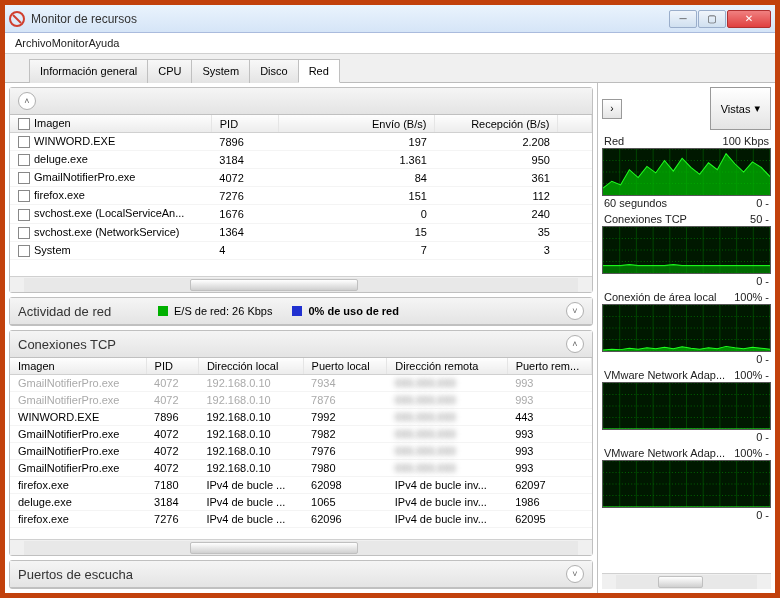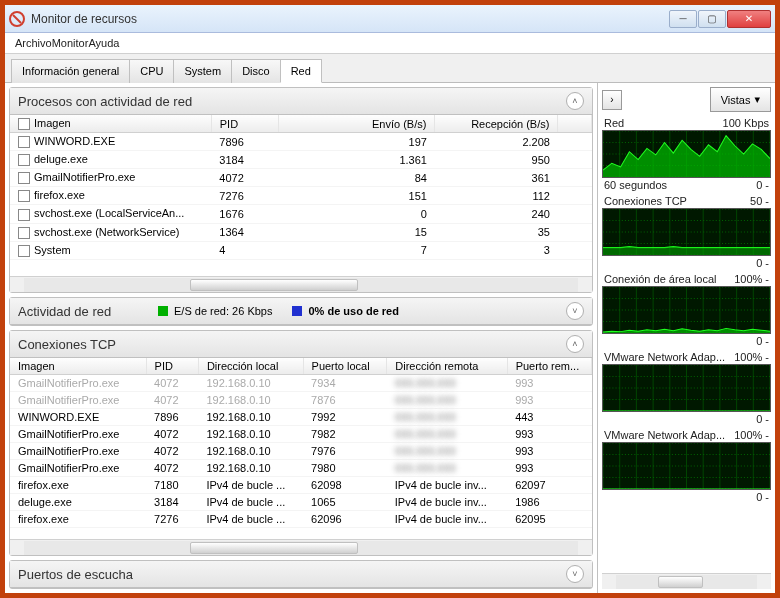--- a/index.html
+++ b/index.html
@@ -6,21 +6,21 @@
 body { background: #fff; }
 .window { width: 780px; height: 598px; border: 5px solid #c2410c; background: #fff; display: flex; flex-direction: column; }
 .titlebar { height: 28px; background: linear-gradient(#eaf3fd,#d5e5f7); display: flex; align-items: center; padding: 0 4px; border-bottom: 1px solid #aabbdd; }
 .titlebar .icon { width: 16px; height: 16px; margin-right: 6px; }
 .titlebar .title { flex: 1; font-size: 12px; color: #333; }
 .win-btns { display: flex; gap: 1px; }
 .win-btn { width: 28px; height: 18px; background: linear-gradient(#f0f5fb,#d0e0f0); border: 1px solid #9aaecb; border-radius: 2px; display: flex; align-items: center; justify-content: center; font-size: 10px; color: #444; }
 .win-btn.close { width: 44px; background: linear-gradient(#f08080,#e04040); color: #fff; border-color: #b03030; }
 .menubar { display: flex; padding: 4px 10px; border-bottom: 1px solid #d0d0d0; }
 .menubar span { color: #222; cursor: default; }
-.tabbar { display: flex; padding: 4px 6px 0 6px; border-bottom: 1px solid #bcbcbc; background: #f0f0f0; }
+.tabbar { display: flex; padding: 4px 6px 0 24px; border-bottom: 1px solid #bcbcbc; background: #f0f0f0; }
 .tab { padding: 5px 10px; border: 1px solid #c0c0c0; border-bottom: none; background: linear-gradient(#f8f8f8,#e4e4e4); margin-right: -1px; position: relative; top: 1px; }
 .tab.active { background: #fff; border-bottom: 1px solid #fff; }
 .body { flex: 1; display: flex; overflow: hidden; background: #fff; }
 .left { flex: 1; display: flex; flex-direction: column; padding: 4px; gap: 4px; overflow: hidden; }
 .panel { border: 1px solid #c0c0c0; border-radius: 3px; background: #fff; display: flex; flex-direction: column; }
 .panel-hdr { background: linear-gradient(#f5f5f5,#e4e4e4); padding: 4px 8px; border-bottom: 1px solid #c0c0c0; display: flex; align-items: center; }
 .panel-hdr .t { font-size: 13px; color: #333; flex: 1; }
 .chevron { width: 18px; height: 18px; border: 1px solid #b0b0b0; border-radius: 50%; background: #fff; display: flex; align-items: center; justify-content: center; font-size: 9px; color: #666; }
 .grid { overflow: auto; flex: 1; }
 .grid table { width: 100%; border-collapse: collapse; }
@@ -29,21 +29,21 @@
 .grid td.num, .grid th.num { text-align: right; }
 .chk { display: inline-block; width: 12px; height: 12px; border: 1px solid #888; vertical-align: middle; margin-right: 4px; background: #fff; }
 .hscroll { height: 16px; border-top: 1px solid #d0d0d0; display: flex; align-items: center; background: #f0f0f0; }
 .hscroll .sb { flex: 1; height: 14px; margin: 0 14px; background: #e8e8e8; position: relative; }
 .hscroll .sb::after { content: ""; position: absolute; left: 30%; width: 30%; top: 1px; bottom: 1px; background: linear-gradient(#fff,#d0d0d0); border: 1px solid #c0c0c0; border-radius: 2px; }
 .net-activity { display: flex; align-items: center; gap: 20px; }
 .na-sw { display: flex; align-items: center; gap: 6px; }
 .sw { width: 10px; height: 10px; }
 .right { width: 178px; border-left: 1px solid #c0c0c0; padding: 4px; display: flex; flex-direction: column; overflow: hidden; }
 .right-top { display: flex; justify-content: space-between; align-items: center; margin-bottom: 4px; gap: 4px; }
-.btn { border: 1px solid #999; background: linear-gradient(#fff,#e4e4e4); padding: 5px 10px; font-size: 11px; display: flex; align-items: center; gap: 4px; }
+.btn { border: 1px solid #999; background: linear-gradient(#fff,#e4e4e4); padding: 14px 10px; font-size: 11px; display: flex; align-items: center; gap: 4px; }
 .arrow-btn { width: 20px; height: 20px; border: 1px solid #999; background: linear-gradient(#fff,#e4e4e4); display: flex; align-items: center; justify-content: center; font-size: 10px; }
 .graphs { flex: 1; overflow: hidden; }
 .graph { margin-bottom: 2px; }
 .graph-hdr { display: flex; justify-content: space-between; font-size: 10px; color: #222; padding: 1px 2px; }
 .graph-box { height: 48px; border: 1px solid #555; background: #001800; position: relative; overflow: hidden; }
 .graph-ftr { display: flex; justify-content: space-between; font-size: 10px; color: #222; padding: 1px 2px; }
 .graph svg { width: 100%; height: 100%; display: block; }
 .grid-lines line { stroke: #004400; stroke-width: 1; }
 .grid-lines line.d { stroke: #006000; stroke-dasharray: 1 2; }
 .truncate { overflow: hidden; text-overflow: ellipsis; max-width: 150px; }
@@ -79,21 +79,20 @@
     <div class="tab">System</div>
     <div class="tab">Disco</div>
     <div class="tab active">Red</div>
   </div>
 
   <div class="body">
     <div class="left">
 
       <div class="panel" style="height:206px;">
         <div class="panel-hdr">
-          <span class="t">Procesos con actividad de red</span>
           <span class="chevron">˄</span>
         </div>
         <div class="grid">
           <table>
             <thead>
                 <tr>
               <th style="width:180px;"><span class="chk"></span><span>Imagen</span></th>
               <th style="width:60px;">PID</th>
               <th class="num" style="width:140px;">Envío (B/s)</th>
               <th class="num" style="width:110px;">Recepción (B/s)</th>

